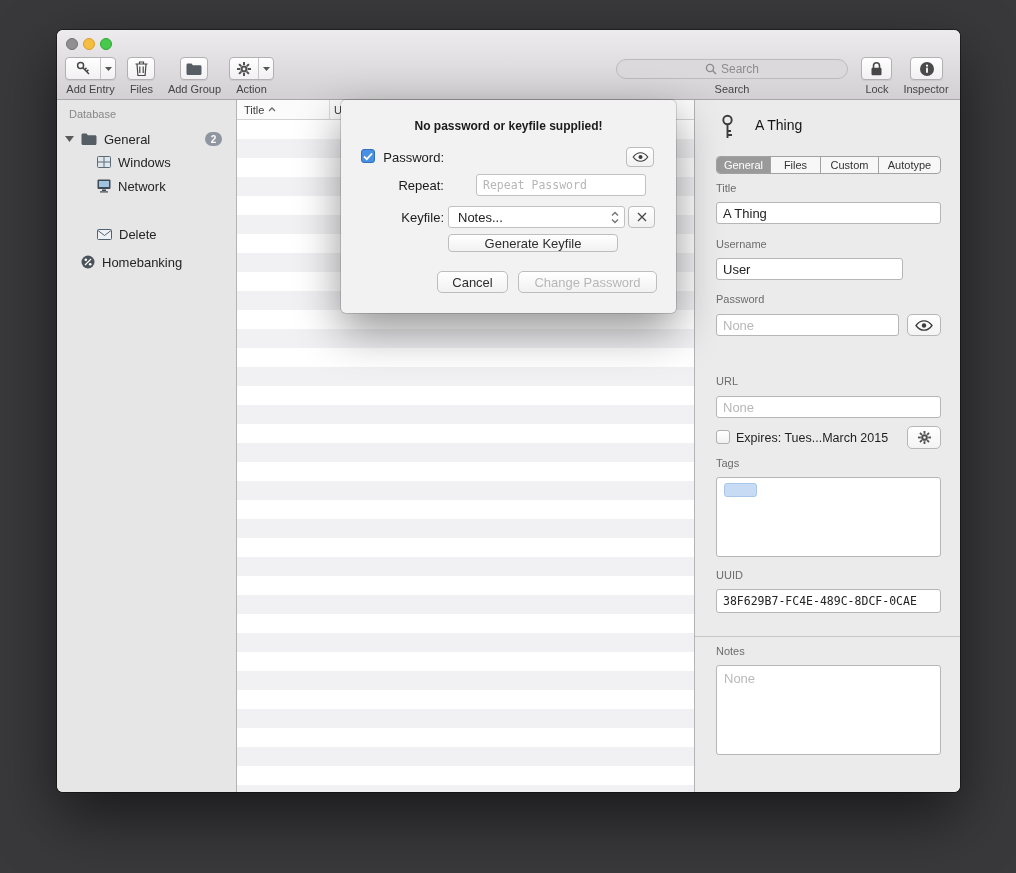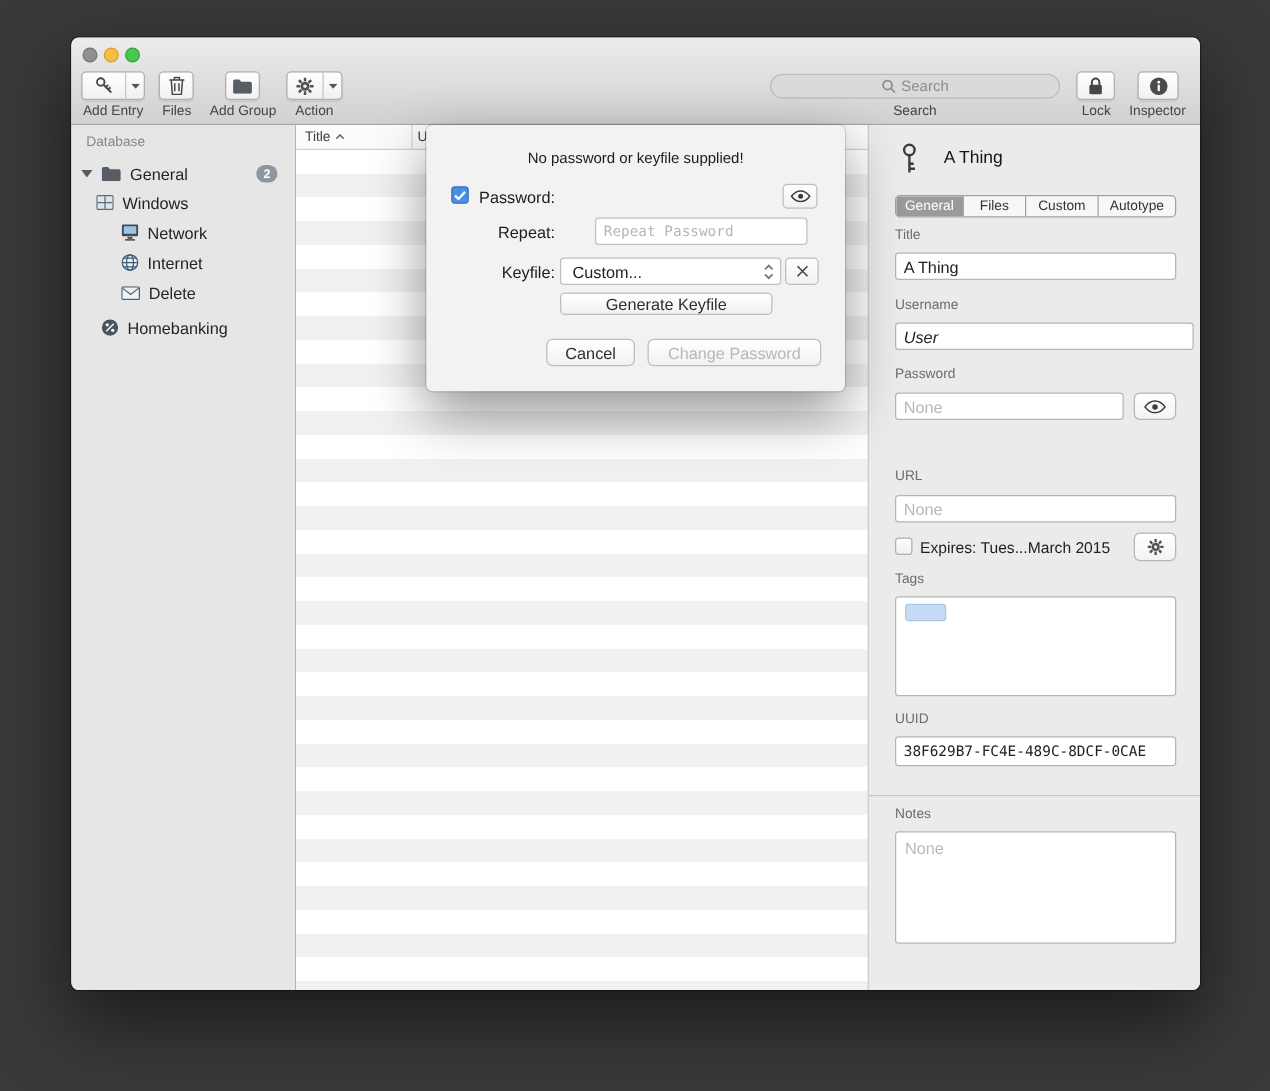--- a/index.html
+++ b/index.html
@@ -56,21 +56,21 @@
     display:flex;align-items:center;justify-content:center;flex:0 0 auto}
   .checkbox.checked{background:var(--accent,#4a90e2);border-color:#2f6fc2}
   .tagbox{position:absolute;left:21px;top:377px;width:225px;height:80px;border:1px solid #b6b6b6;border-radius:3px;background:#fff}
   .tagpill{position:absolute;left:7px;top:5px;width:33px;height:14px;border-radius:3px;background:var(--tag-blue,#c7dcf4);border:1px solid #a7c6e8}
   .notesbox{position:absolute;left:21px;top:565px;width:225px;height:90px;border:1px solid #b6b6b6;border-radius:3px;background:#fff;
     font-size:13px;color:#b9b9b9;padding:5px 7px}
   .insp-divider{position:absolute;left:0;right:0;top:536px;height:1px;background:#c6c6c6}
   
   .dialog{position:absolute;left:284px;top:70px;width:335px;height:213px;background:#f3f2f3;border-radius:5px;z-index:10;
     box-shadow:0 0 0 1px rgba(0,0,0,.14),0 18px 45px rgba(0,0,0,.42)}
-  .dlg-msg{position:absolute;left:0;right:0;top:19px;text-align:center;font-size:12px;font-weight:normal;color:#1b1b1b}
+  .dlg-msg{position:absolute;left:0;right:0;top:19px;text-align:center;font-size:12px;font-weight:bold;color:#1b1b1b}
   .dlg-label{position:absolute;left:18px;width:85px;text-align:right;font-size:13px;color:#1b1b1b}
   .dlg-field{position:absolute;left:107px;width:170px;height:22px;border:1px solid #c1c1c1;border-radius:3px;background:#fff;
     padding:0 6px;font-family:"DejaVu Sans Mono",monospace;font-size:11.5px;color:#222;outline:none}
   .dlg-field::placeholder{color:#b6b6b6}
   .dlg-popup{position:absolute;left:107px;top:106px;width:177px;height:22px;border:1px solid #c1c1c1;border-radius:3px;background:#fff;
     display:flex;align-items:center;font-size:13px;color:#222;padding:0 5px 0 9px}
   .dlg-popup .stepper{margin-left:auto;display:flex}
   .sq-btn{position:absolute;border:1px solid #bdbdbd;border-radius:4px;background:linear-gradient(#fff,#f1f1f1);
     display:flex;align-items:center;justify-content:center}
   .dlg-btn{position:absolute;top:171px;height:22px;border:1px solid #bdbdbd;border-radius:5px;background:linear-gradient(#fff,#f1f1f1);
@@ -196,21 +196,21 @@
       <span>
         <svg width="16" height="12" viewBox="0 0 16 12">
             <path d="M.5 2c0-.8.6-1.5 1.4-1.5h3.6l1.4 1.8h7.2c.8 0 1.4.7 1.4 1.5v6.7c0 .8-.6 1.5-1.4 1.5H1.9c-.8 0-1.4-.7-1.4-1.5z" fill="#565d64"></path>
           </svg>
       </span>
       <span>General</span>
       <span class="spacer"></span>
       <span class="badge">2</span>
     </div>
 
-    <div class="sb-row" style="top:50px;padding-left:20px">
+    <div class="sb-row" style="top:50px;padding-left:40px">
       <span>
         <svg width="14" height="12" viewBox="0 0 14 12">
             <rect x="0.5" y="0.5" width="13" height="11" rx="1" fill="#dfe6ec" stroke="#5c6a76"></rect>
             <path d="M7 1v10M1 6h12" stroke="#5c6a76"></path>
           </svg>
       </span>
       <span>Windows</span>
     </div>
 
     <div class="sb-row" style="top:74px;padding-left:40px">
@@ -218,30 +218,20 @@
         <svg width="14" height="14" viewBox="0 0 14 14">
             <rect x="0.5" y="0.5" width="13" height="9.5" rx="1" fill="#3f4a54"></rect>
             <rect x="2" y="2" width="10" height="6" fill="#9fc3e0"></rect>
             <rect x="5" y="10.5" width="4" height="1.5" fill="#3f4a54"></rect>
             <rect x="3" y="12.3" width="8" height="1.2" fill="#3f4a54"></rect>
           </svg>
       </span>
       <span>Network</span>
     </div>
 
-    <div class="sb-row" style="top:98px;padding-left:40px">
-      <span>
-        <svg width="14" height="14" viewBox="0 0 14 14" fill="none" stroke="#3e5a74">
-            <circle cx="7" cy="7" r="6.2" fill="#e8eef4"></circle>
-            <ellipse cx="7" cy="7" rx="2.8" ry="6.2"></ellipse>
-            <path d="M.8 7h12.4M1.8 3.5h10.4M1.8 10.5h10.4"></path>
-          </svg>
-      </span>
-      <span>Internet</span>
-    </div>
 
     <div class="sb-row" style="top:122px;padding-left:40px">
       <span>
         <svg width="15" height="11" viewBox="0 0 15 11">
             <rect x="0.5" y="0.5" width="14" height="10" rx="1" fill="#eef2f6" stroke="#51606e"></rect>
             <path d="M1 1.5 7.5 6.5 14 1.5" fill="none" stroke="#51606e"></path>
           </svg>
       </span>
       <span>Delete</span>
     </div>
@@ -288,21 +278,21 @@
       <div class="seg selected">General</div>
       <div class="seg">Files</div>
       <div class="seg">Custom</div>
       <div class="seg">Autotype</div>
     </div>
 
     <div class="insp-label" style="left:21px;top:82px">Title</div>
     <input class="field" style="left: 21px; top: 102px; width: 225px;" value="A Thing">
 
     <div class="insp-label" style="left:21px;top:138px">Username</div>
-    <input class="field" style="left: 21px; top: 158px; width: 239px; font-style: italic;" value="User">
+    <input class="field" style="left: 21px; top: 158px; width: 187px;" value="User">
 
     <div class="insp-label" style="left:21px;top:193px">Password</div>
     <input class="field" style="left: 21px; top: 214px; width: 183px;" placeholder="None">
     <div class="btn" style="left:212px;top:214px;width:34px;height:22px;border-radius:5px">
       <span>
         <svg width="18" height="11" viewBox="0 0 18 11">
             <path d="M1 5.5C3.5 2 6 .8 9 .8s5.5 1.2 8 4.7c-2.5 3.5-5 4.7-8 4.7S3.5 9 1 5.5z" fill="none" stroke="#3c3c3c" stroke-width="1.3"></path>
             <circle cx="9" cy="5.5" r="2.2" fill="#3c3c3c"></circle>
           </svg>
       </span>
@@ -367,21 +357,21 @@
             <circle cx="9" cy="5.5" r="2.2" fill="#3c3c3c"></circle>
           </svg>
       </span>
     </div>
 
     <div class="dlg-label" style="top:78px">Repeat:</div>
     <input class="dlg-field" style="top: 74px; margin-left: 28px;" placeholder="Repeat Password">
 
     <div class="dlg-label" style="top:110px">Keyfile:</div>
     <div class="dlg-popup">
-      <span>Custom...</span>
+      <span>Notes...</span>
       <span class="stepper">
         <svg width="8" height="13" viewBox="0 0 8 13" fill="none" stroke="#787878" stroke-width="1.5">
             <path d="M1 4.5 4 1.5 7 4.5M1 8.5 4 11.5 7 8.5"></path>
           </svg>
       </span>
     </div>
     <div class="sq-btn" style="left:287px;top:106px;width:27px;height:22px">
       <span>
         <svg width="10" height="10" viewBox="0 0 10 10" stroke="#474747" stroke-width="1.3">
             <path d="M1 1l8 8M9 1 1 9"></path>

